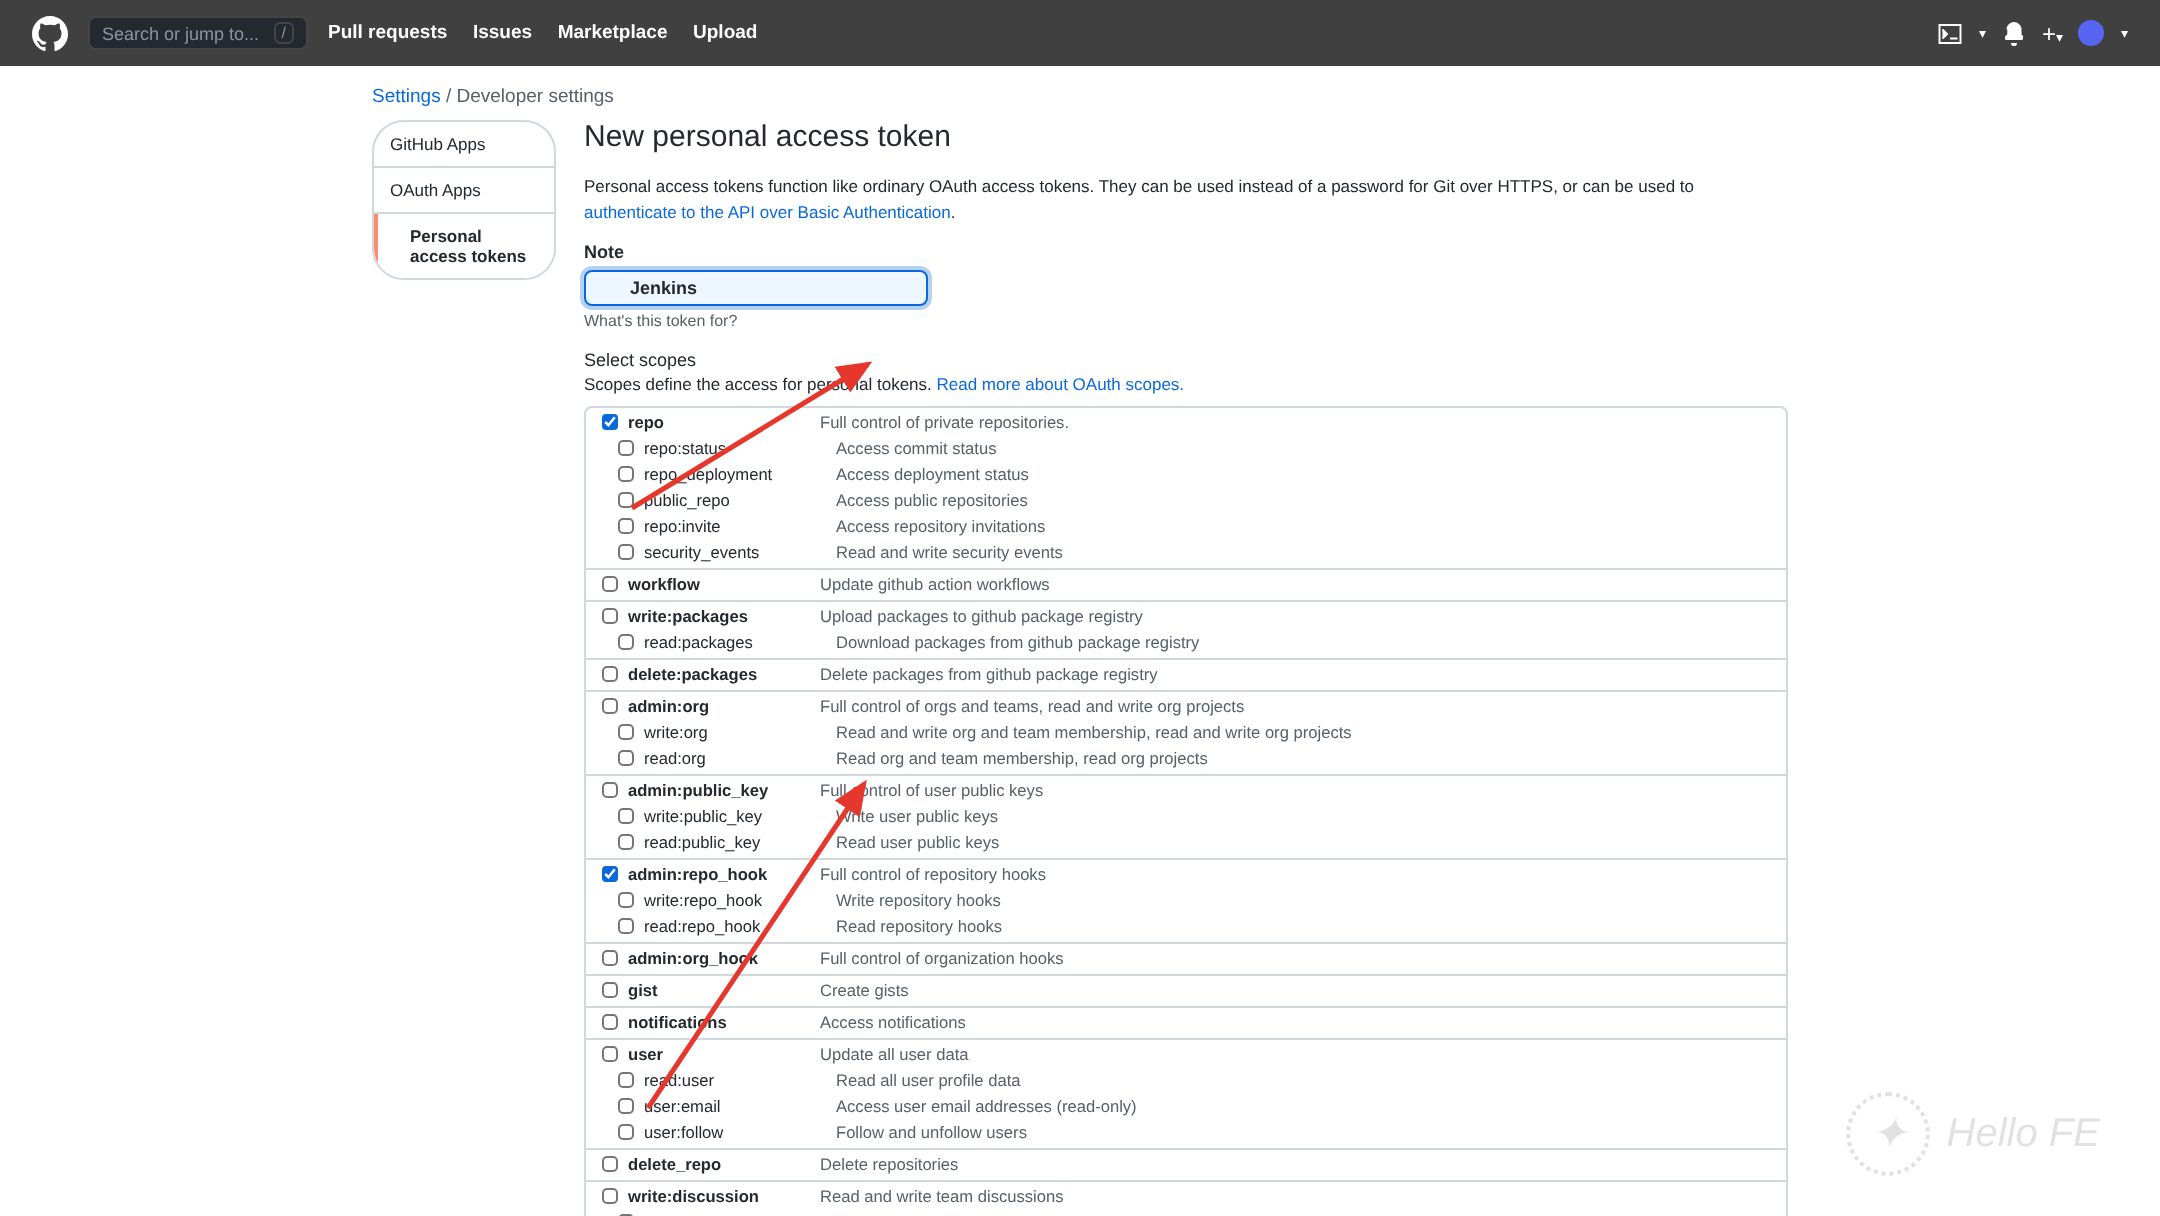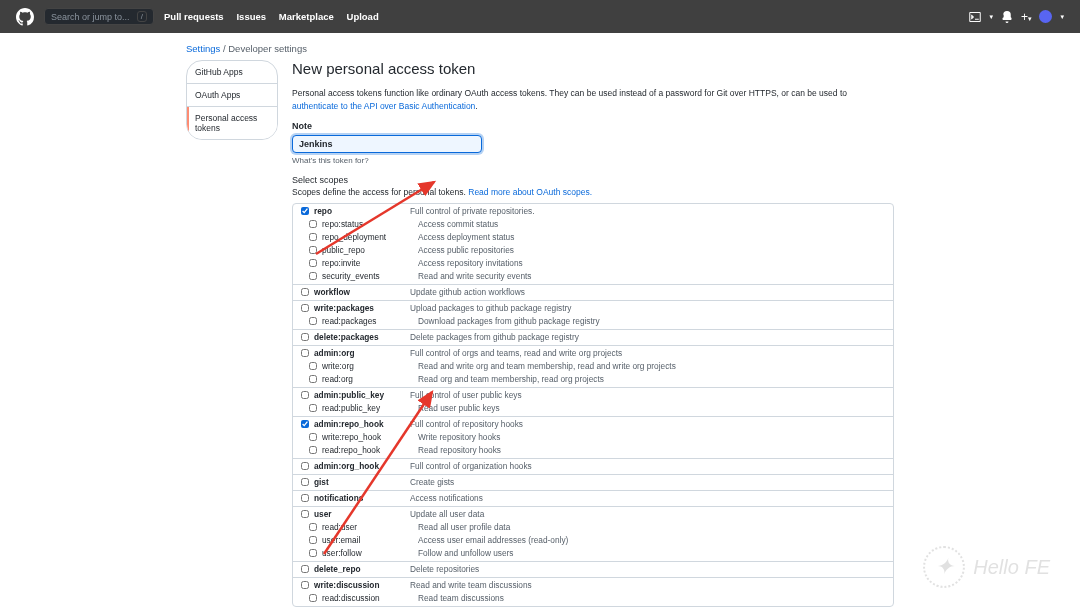--- a/index.html
+++ b/index.html
@@ -14,27 +14,27 @@
 .avatar{width:13px;height:13px;border-radius:50%;background:#5865f2}
 .caret{font-size:7px;color:#fff}
 .breadcrumb{max-width:740px;margin:0 auto;padding:10px 16px 6px;font-size:9.5px}
 .breadcrumb a{color:#0969da;text-decoration:none}
 .breadcrumb span{color:#57606a}
 .main{max-width:740px;margin:0 auto;padding:0 16px;display:flex;gap:14px}
 .sidebar{width:92px;flex-shrink:0}
 .menu{border:1px solid #d0d7de;border-radius:16px;overflow:hidden}
 .menu-item{display:block;padding:6px 8px;font-size:8.5px;color:#24292f;border-bottom:1px solid #d0d7de;cursor:pointer}
 .menu-item:last-child{border-bottom:none}
-.menu-item.active{border-left:2px solid #fd8c73;padding-left:6px;background:#fff;font-weight:400}
+.menu-item.active{border-left:2px solid #fd8c73;padding-left:16px;background:#fff;font-weight:700}
 .content{flex:1}
 h1{font-size:15px;font-weight:400;margin-bottom:10px}
 .desc{font-size:8.5px;color:#24292f;line-height:1.5;margin-bottom:8px}
 .desc a{color:#0969da;text-decoration:none}
 label.field{display:block;font-size:9px;font-weight:600;margin-bottom:3px}
-.note-input{width:190px;padding:3px 6px;font-size:9px;border:1px solid #0969da;border-radius:4px;outline:none;background:#eef6ff;color:#24292f;font-weight:600;box-shadow:0 0 0 2px rgba(9,105,218,.3)}
+.note-input{width:172px;padding:3px 22px;font-size:9px;border:1px solid #0969da;border-radius:4px;outline:none;background:#eef6ff;color:#24292f;font-weight:600;box-shadow:0 0 0 2px rgba(9,105,218,.3)}
 .hint{font-size:8px;color:#57606a;margin-top:3px}
 .section-title{font-size:9px;font-weight:400;margin-top:10px}
 .section-desc{font-size:8.5px;margin:2px 0 6px}
 .section-desc a{color:#0969da;text-decoration:none}
 .scopes{border:1px solid #d0d7de;border-radius:4px}
 .scope-group{border-bottom:1px solid #d0d7de;padding:1px 0}
 .scope-group:last-child{border-bottom:none}
 .scope-row{display:flex;align-items:center;padding:1.5px 8px;font-size:8.3px}
 .scope-row.child{padding-left:16px}
 .cb{width:8px;height:8px;margin-right:5px;accent-color:#0969da;flex-shrink:0}
@@ -177,20 +177,25 @@
           </div>
         </div>
         <div class="scope-group">
           <div class="scope-row">
             <input type="checkbox" class="cb" style="">
             <span class="scope-name">admin:public_key</span>
             <span class="scope-desc">Full control of user public keys</span>
           </div>
           <div class="scope-row child">
             <input type="checkbox" class="cb" style="">
+            <span class="scope-name">write:public_key</span>
+            <span class="scope-desc">Write user public keys</span>
+          </div>
+          <div class="scope-row child">
+            <input type="checkbox" class="cb" style="">
             <span class="scope-name">read:public_key</span>
             <span class="scope-desc">Read user public keys</span>
           </div>
         </div>
         <div class="scope-group">
           <div class="scope-row">
             <input type="checkbox" class="cb" checked="" style="">
             <span class="scope-name">admin:repo_hook</span>
             <span class="scope-desc">Full control of repository hooks</span>
           </div>

